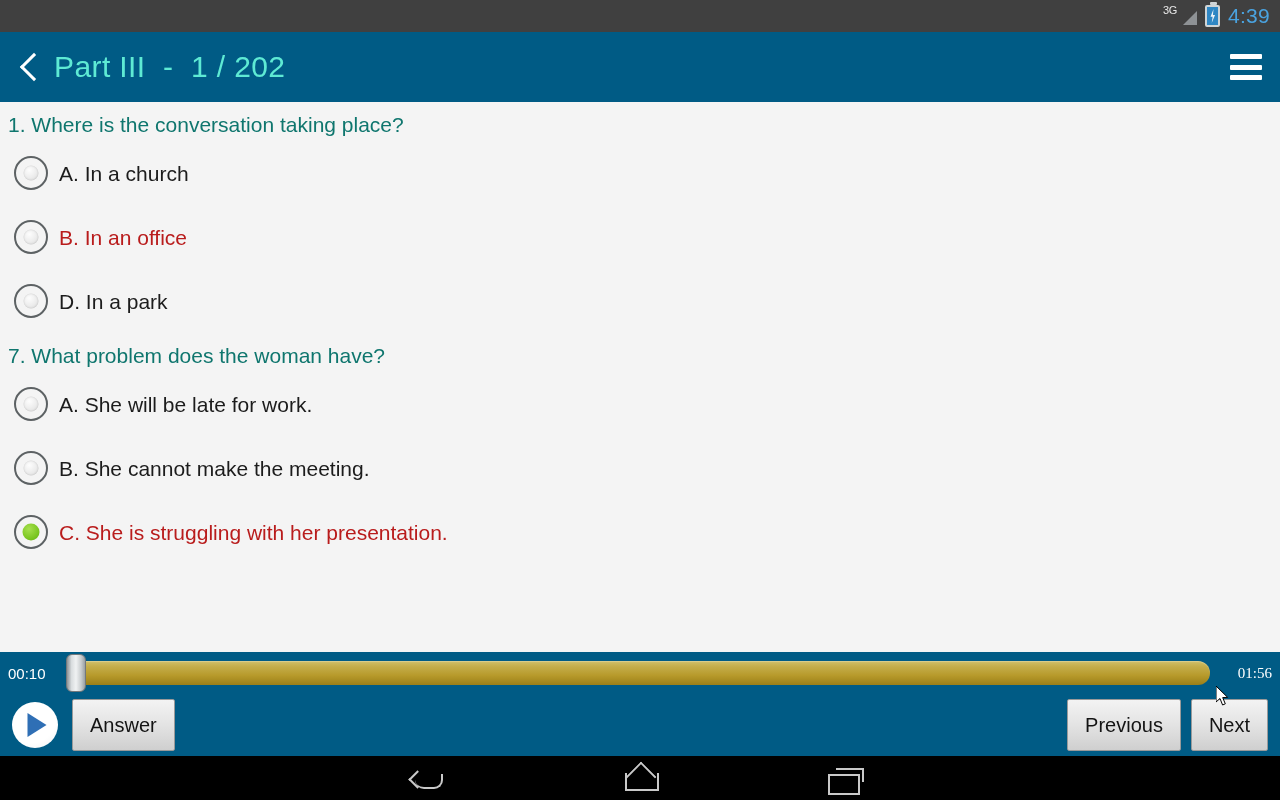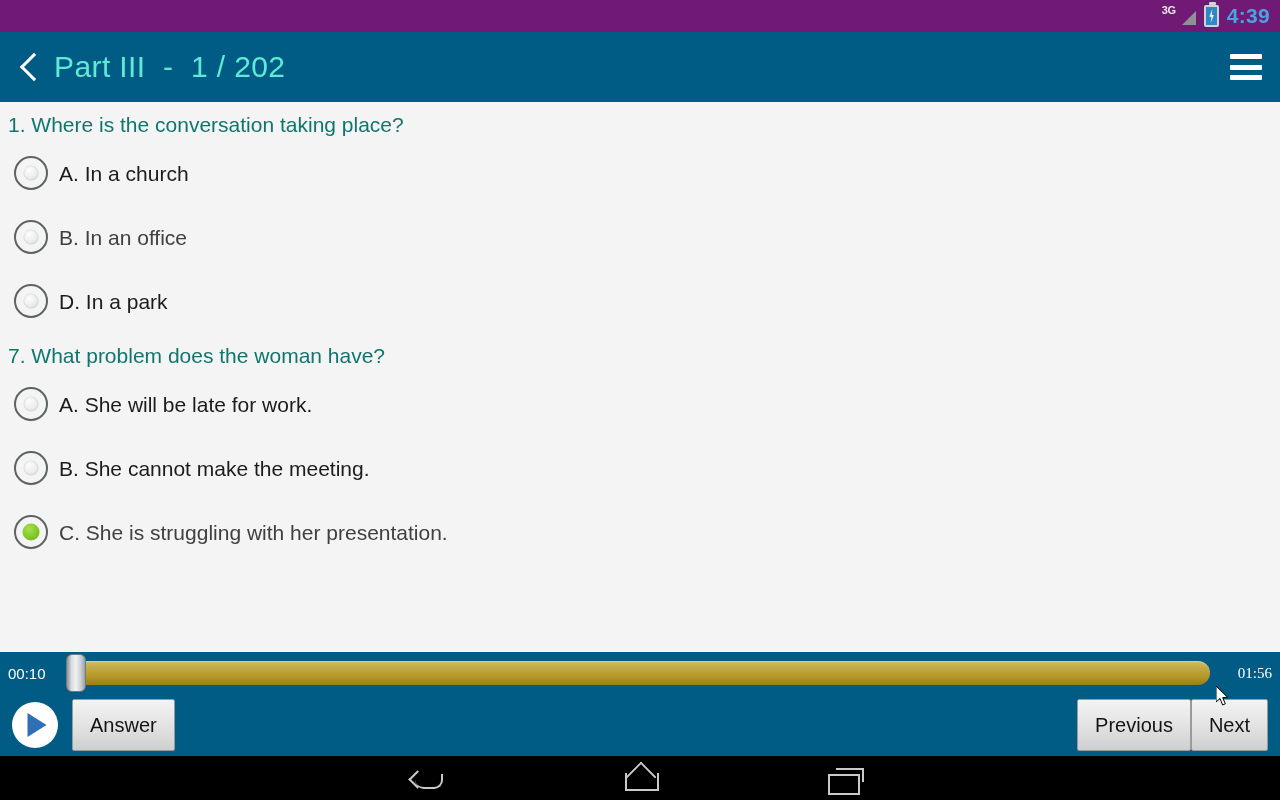--- a/index.html
+++ b/index.html
@@ -18,26 +18,25 @@
     height: 800px;
     background: #f4f4f4;
   }
 
   
   .status-bar {
     position: absolute;
     top: 0; left: 0;
     width: 1280px;
     height: 32px;
-    background: #701a75;
+    background: #404040;
     display: flex;
     align-items: center;
     justify-content: flex-end;
     padding-right: 10px;
-    font-weight: bold;
   }
   .status-right { display: flex; align-items: center; gap: 8px; }
 
   .signal-wrap { position: relative; width: 34px; height: 22px; }
   .signal-label {
     position: absolute;
     top: -1px; left: 0;
     font-size: 11px;
     color: #e8e8e8;
     font-family: "Liberation Sans", sans-serif;
@@ -181,21 +180,21 @@
     background: radial-gradient(circle at 38% 32%, #a7e04f 0%, #7cc722 60%, #63ad11 100%);
     box-shadow: none;
     width: 17px; height: 17px;
   }
 
   .option-text {
     font-size: 21px;
     color: #1c1c1c;
     line-height: 1.2;
   }
-  .option-text.red { color: #404040; }
+  .option-text.red { color: #b91c1c; }
   .option-text.strike { text-decoration: line-through; text-decoration-thickness: 2px; }
 
   
   .player {
     position: absolute;
     left: 0; bottom: 44px;
     width: 1280px;
     height: 104px;
     background: #005b85;
   }
@@ -275,20 +274,21 @@
     border-radius: 2px;
     padding: 15px 17px;
     cursor: pointer;
     font-family: "Liberation Sans", sans-serif;
     line-height: 1;
   }
   .right-btns {
     margin-left: auto;
     display: flex;
     align-items: center;
+    gap: 10px;
     position: relative;
   }
 
   .mouse-cursor {
     position: absolute;
     left: 1216px;
     top: 686px;
     width: 14px;
     height: 22px;
     pointer-events: none;

